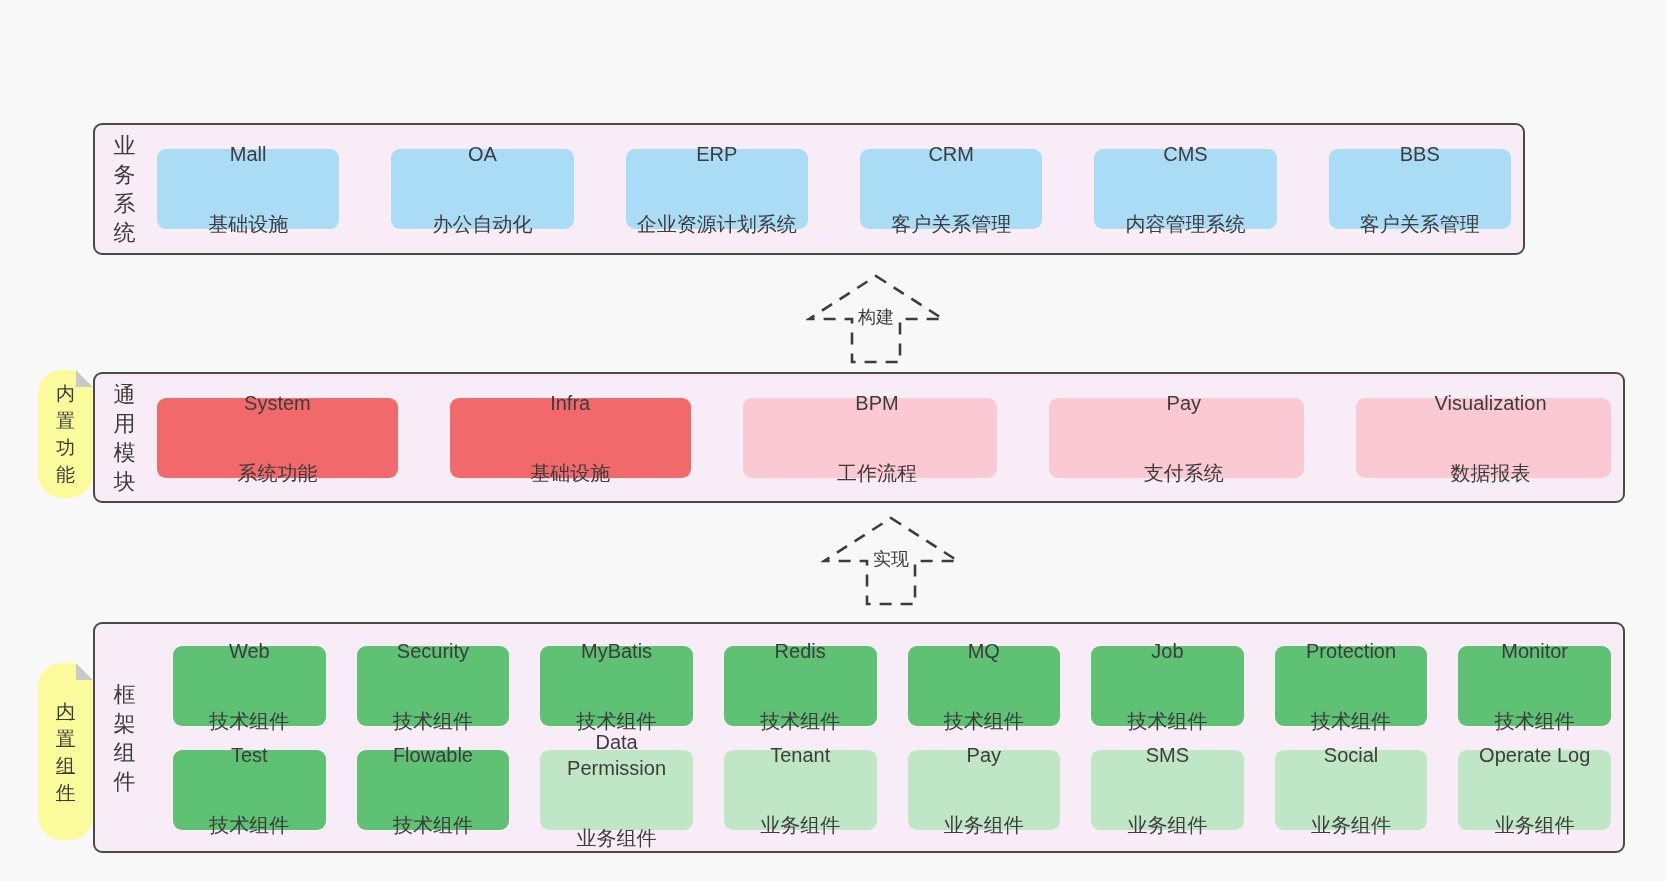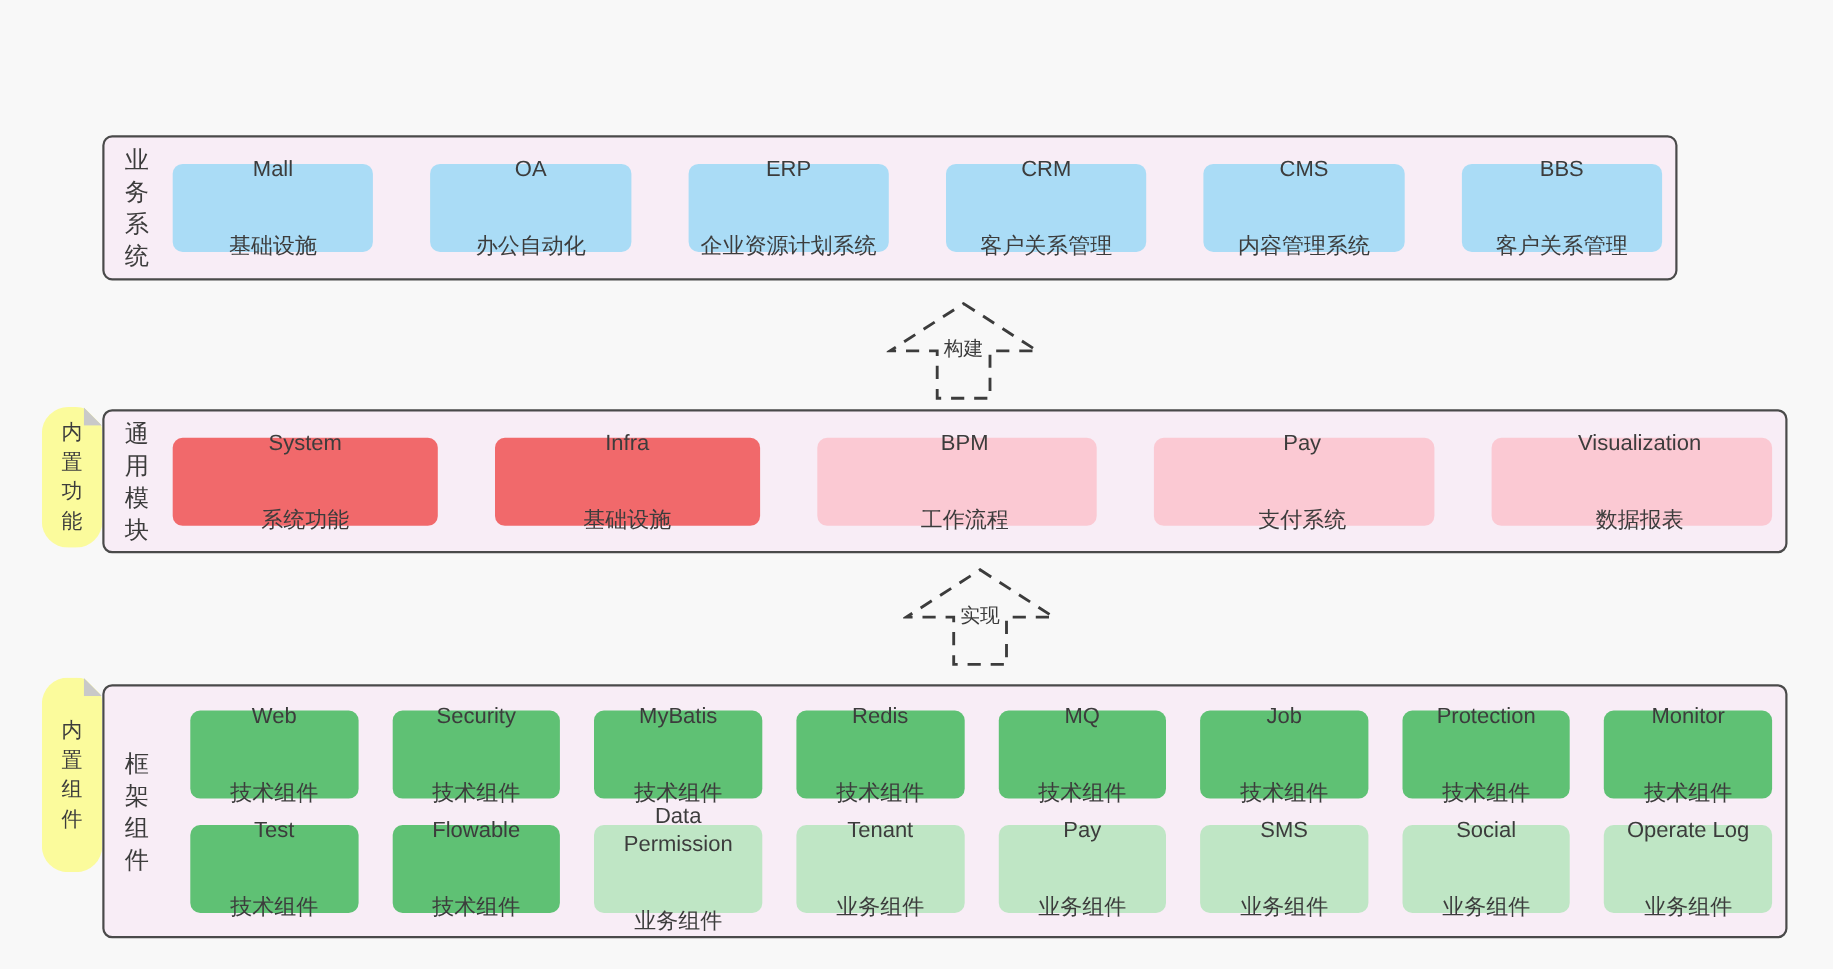--- a/index.html
+++ b/index.html
@@ -80,21 +80,21 @@
     clip-path:polygon(0 0, 100% 100%, 0 100%);
   }
   .sticky-text{
     font-size:19px;
     line-height:27px;
     width:1.2em;
     word-break:break-all;
     text-align:center;
   }
   .sticky-functions{top:370px;height:128px;}
-  .sticky-components{top:616px;height:177px;}
+  .sticky-components{top:663px;height:177px;text-decoration:underline;}
 
   
   .arrow{position:absolute;width:140px;height:92px;text-decoration:underline;}
   .arrow-build{left:806px;top:273px;}
   .arrow-implement{left:821px;top:515px;}
   .arrow svg{display:block;width:100%;height:100%;}
   .arrow polygon{
     fill:none;
     stroke:#3c3c3c;
     stroke-width:2.6;

